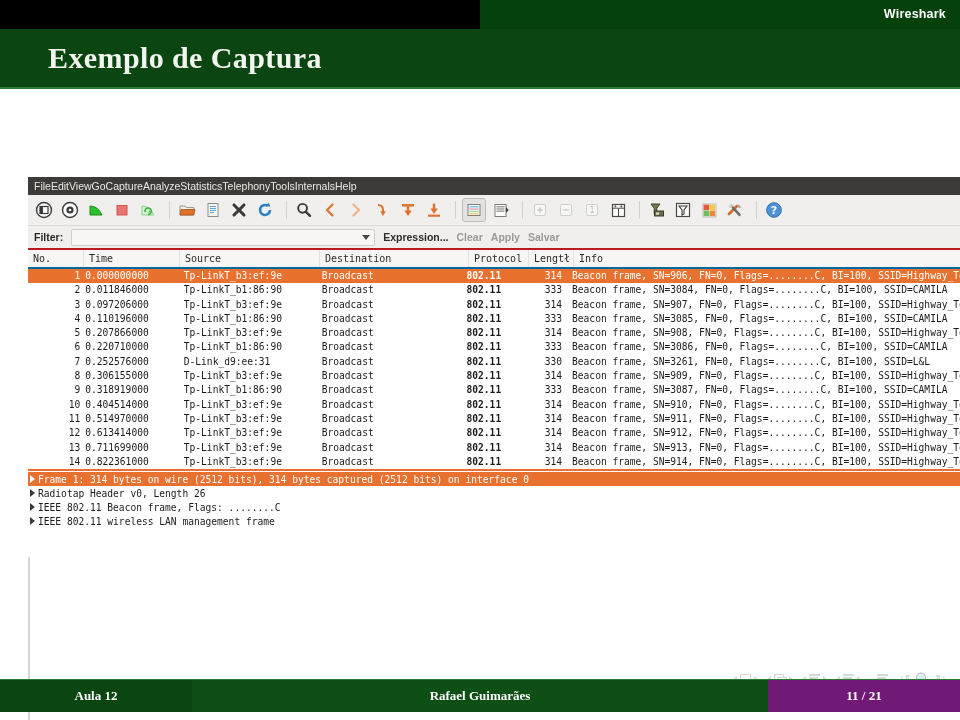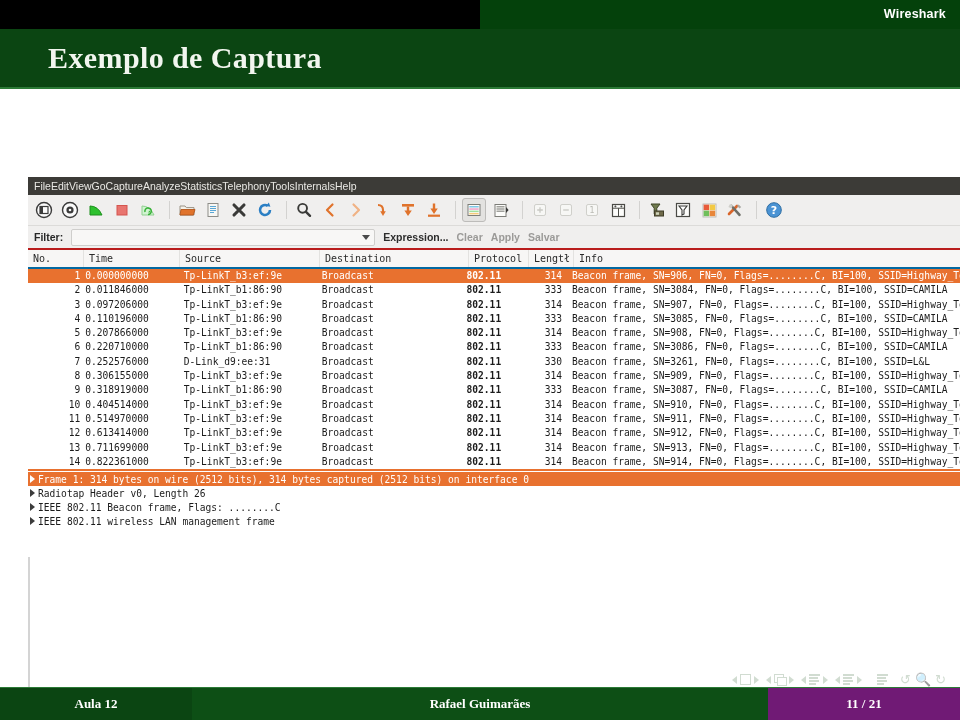--- a/index.html
+++ b/index.html
@@ -317,21 +317,21 @@
     gap: 4px;
     margin-left: 5px;
     color: #b6c8b6;
     font-size: 13px;
     font-family: "DejaVu Sans", sans-serif;
   }
 
   
   .slide-footer {
     position: absolute;
-    left: 0; bottom: 0;
+    left: 0; bottom: 8px;
     width: 960px;
     height: 32px;
     display: flex;
     background: #04410b;
     border-top: 1px solid #2c7a36;
   }
   .foot-cell {
     height: 32px;
     display: flex;
     align-items: center;

